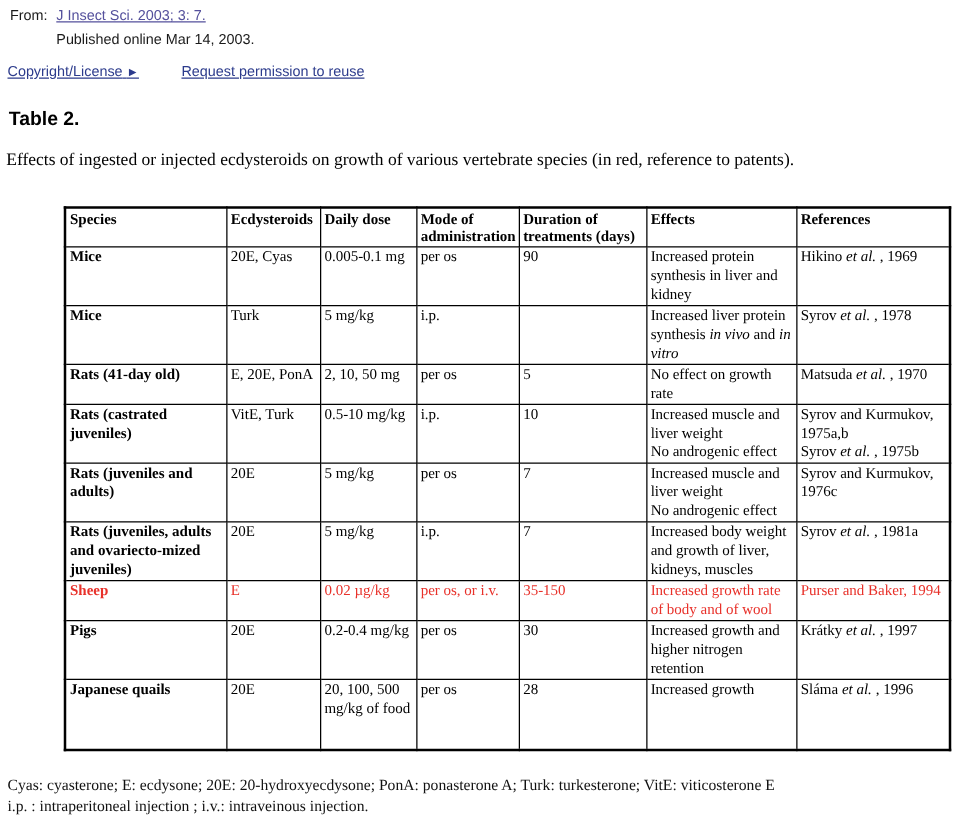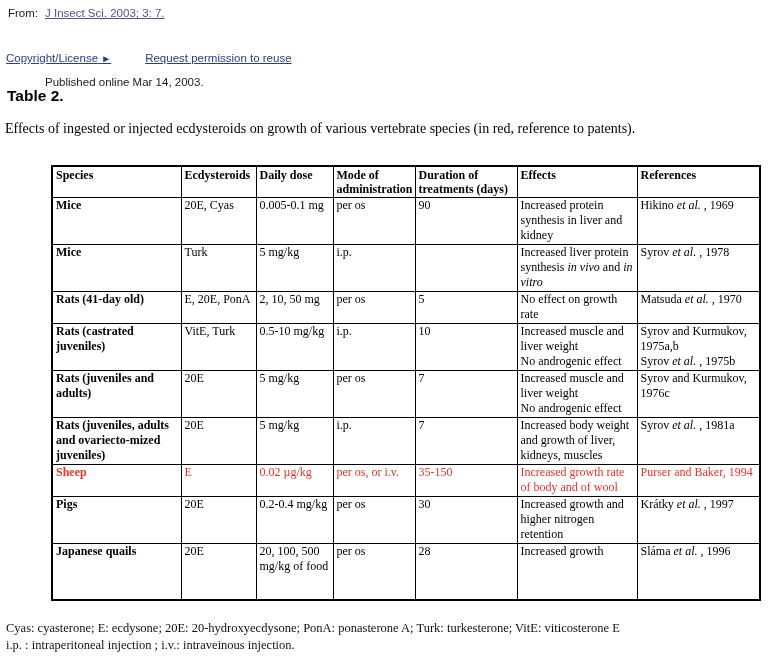--- a/index.html
+++ b/index.html
@@ -17,24 +17,24 @@
     font-family: "Liberation Sans", sans-serif;
     color: #1a1a1a;
     overflow: hidden;
     padding-left: 28px;
   }
   
   .from-block {
     position: absolute; top: 6px; left: 8px;
     display: flex; gap: 7px; font-size: 11.5px; line-height: 14px;
   }
-  .from-content { display: flex; flex-direction: column; gap: 15px; }
+  .from-content { display: flex; flex-direction: column; gap: 5px; }
   a.link { text-decoration: underline; cursor: pointer; }
   .src-link { color: var(--visited-link); }
-  .pub-line { color: #1a1a1a; margin-top: 40px; }
+  .pub-line { color: #1a1a1a; }
   .links-row {
     position: absolute; top: 51px; left: 6px;
     font-size: 11.5px; line-height: 14px;
   }
   .links-row a { color: var(--link-blue); }
   .copyright-link { margin-right: 34px; }
   .arrow-ic { font-size: 10px; letter-spacing: 0; }
   
   .table-title {
     position: absolute; top: 87px; left: 7px;

